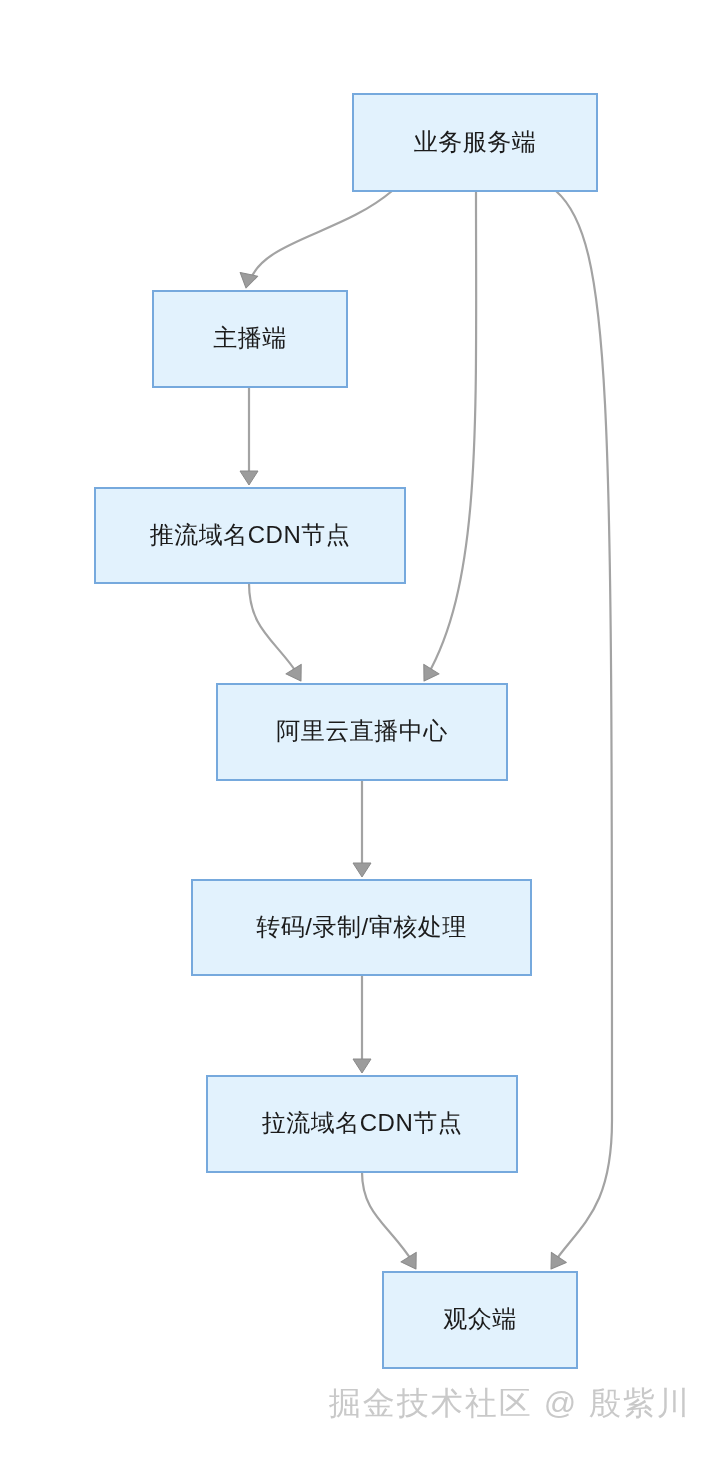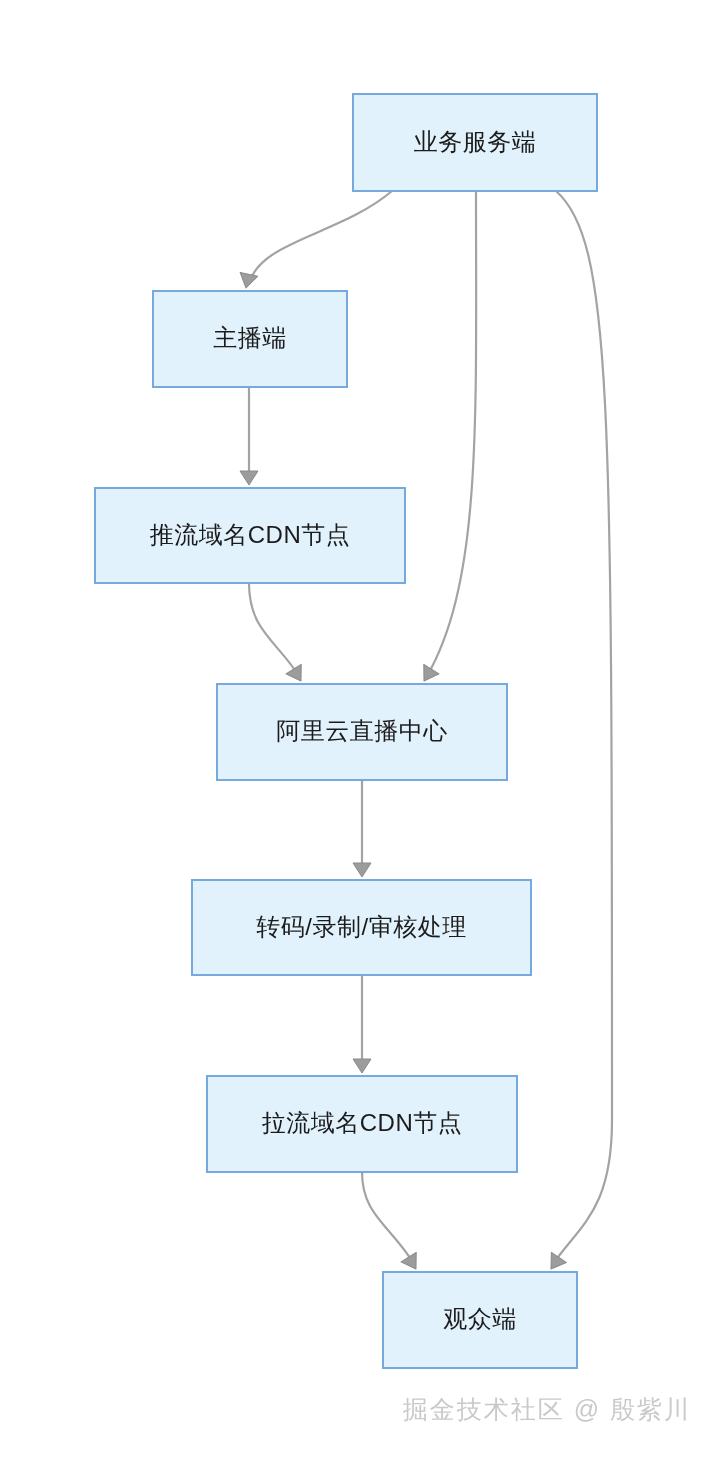--- a/index.html
+++ b/index.html
@@ -49,21 +49,21 @@
     fill: #9c9c9c;
     stroke: #8a8a8a;
     stroke-width: 1;
     stroke-linejoin: round;
   }
   .watermark-text {
     position: absolute;
     right: 18px;
     bottom: 30px;
     font-family: "Liberation Sans", "DejaVu Sans", sans-serif;
-    font-size: 25px;
+    font-size: 32px;
     color: #c9c9c9;
     letter-spacing: 2px;
     white-space: nowrap;
     text-shadow: 0 1px 0 #ffffff;
     user-select: none;
   }
 </style>
 </head>
 <body>
 

